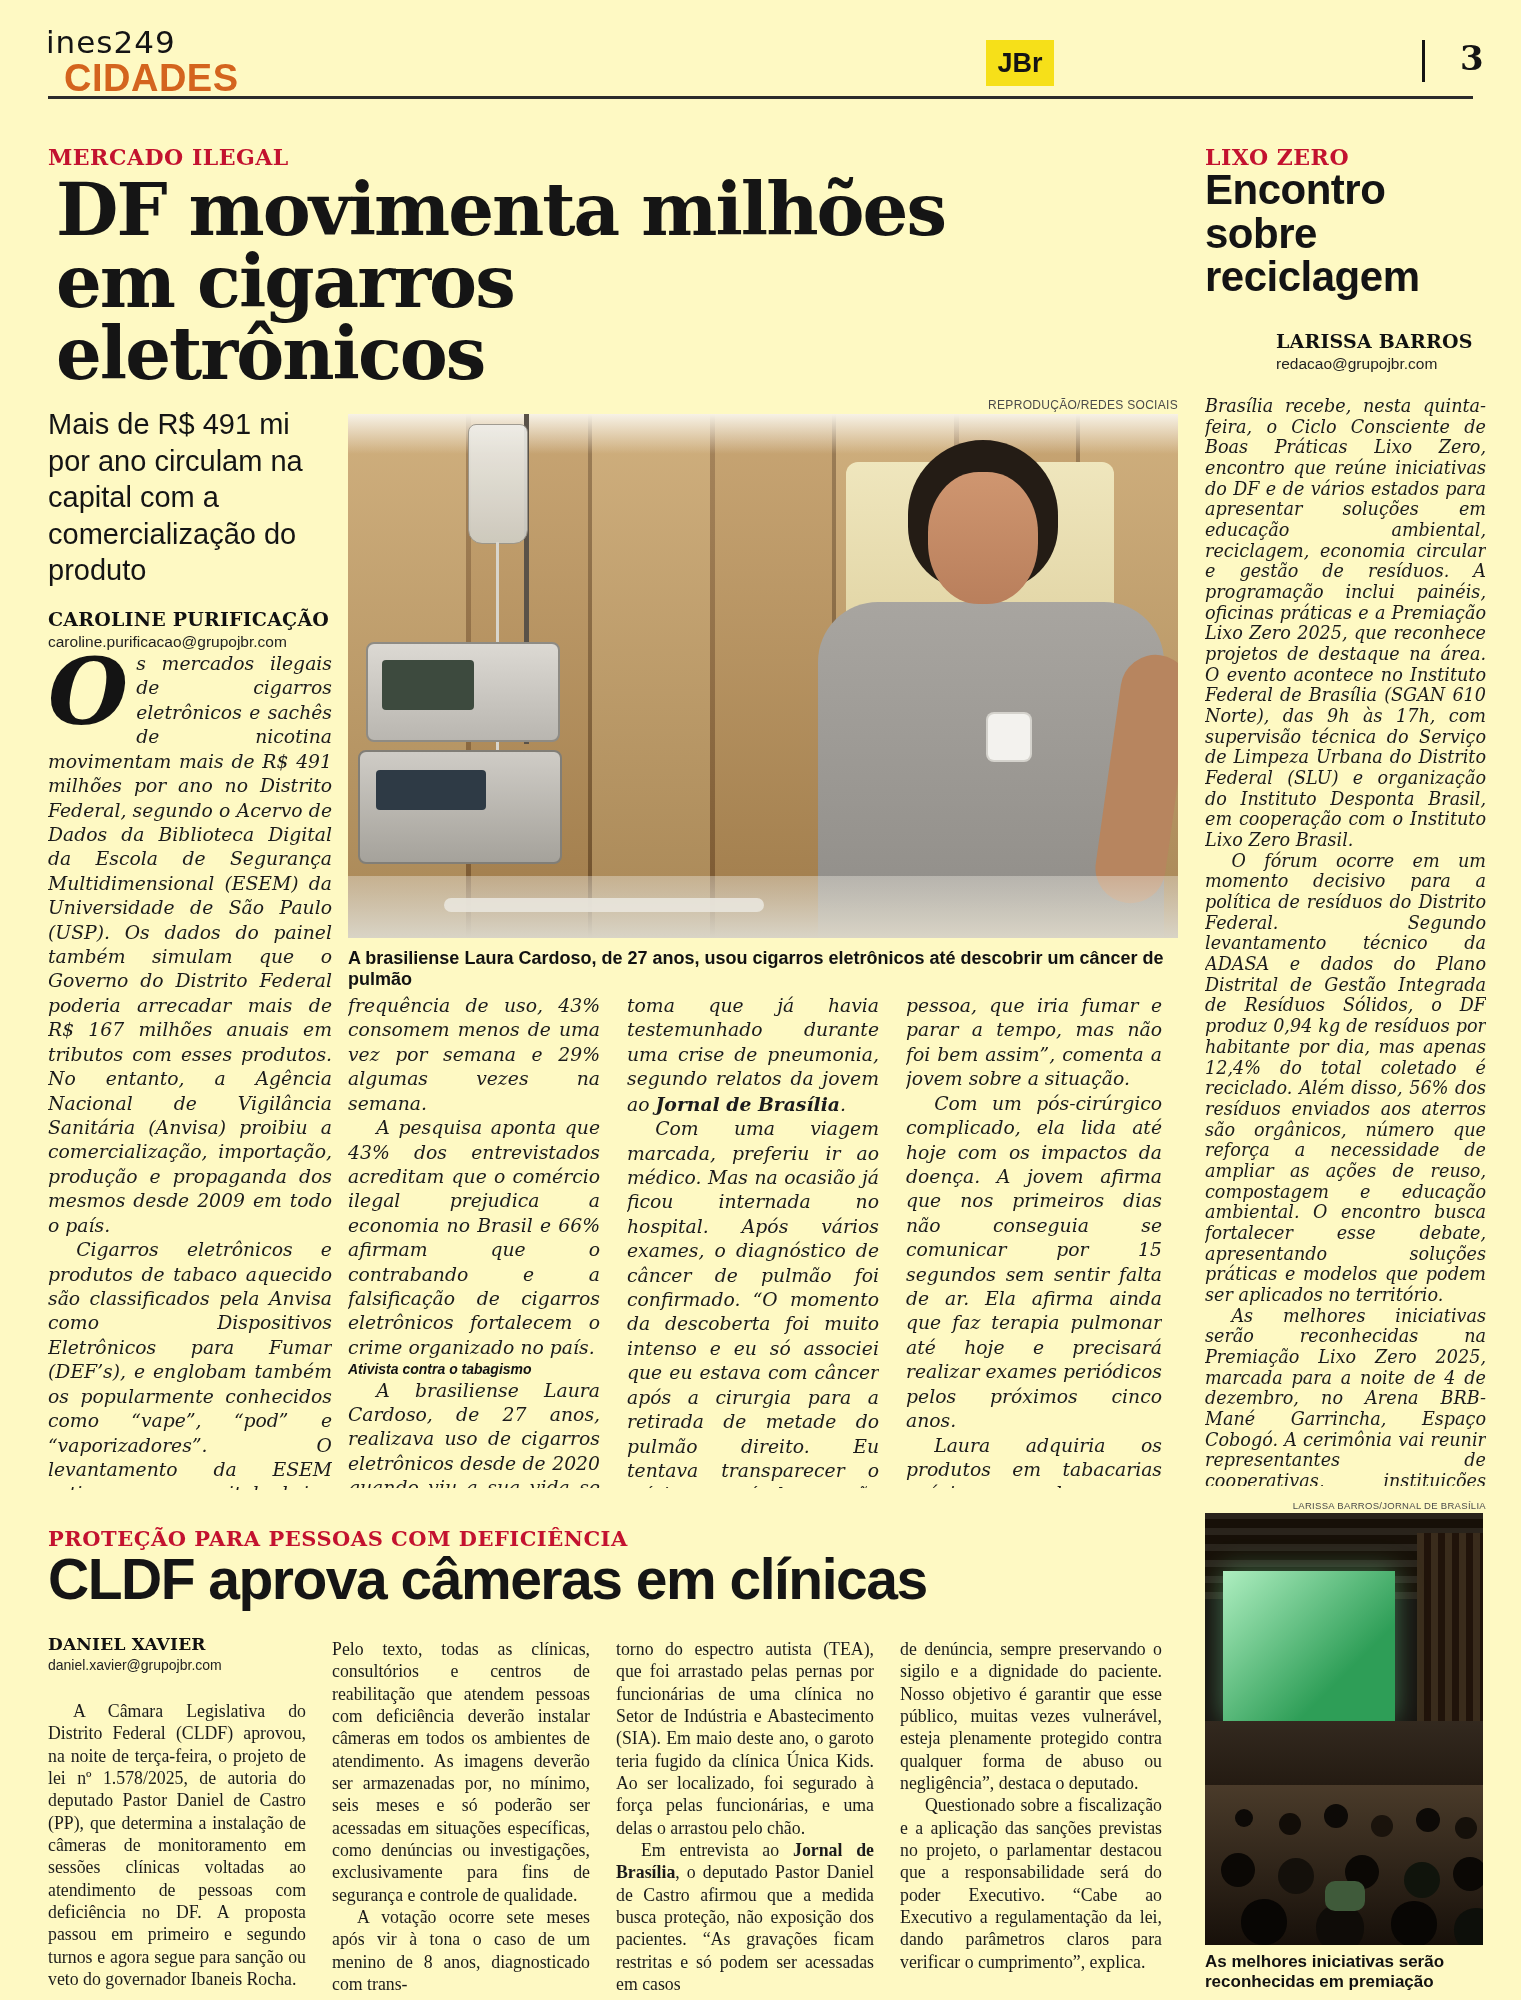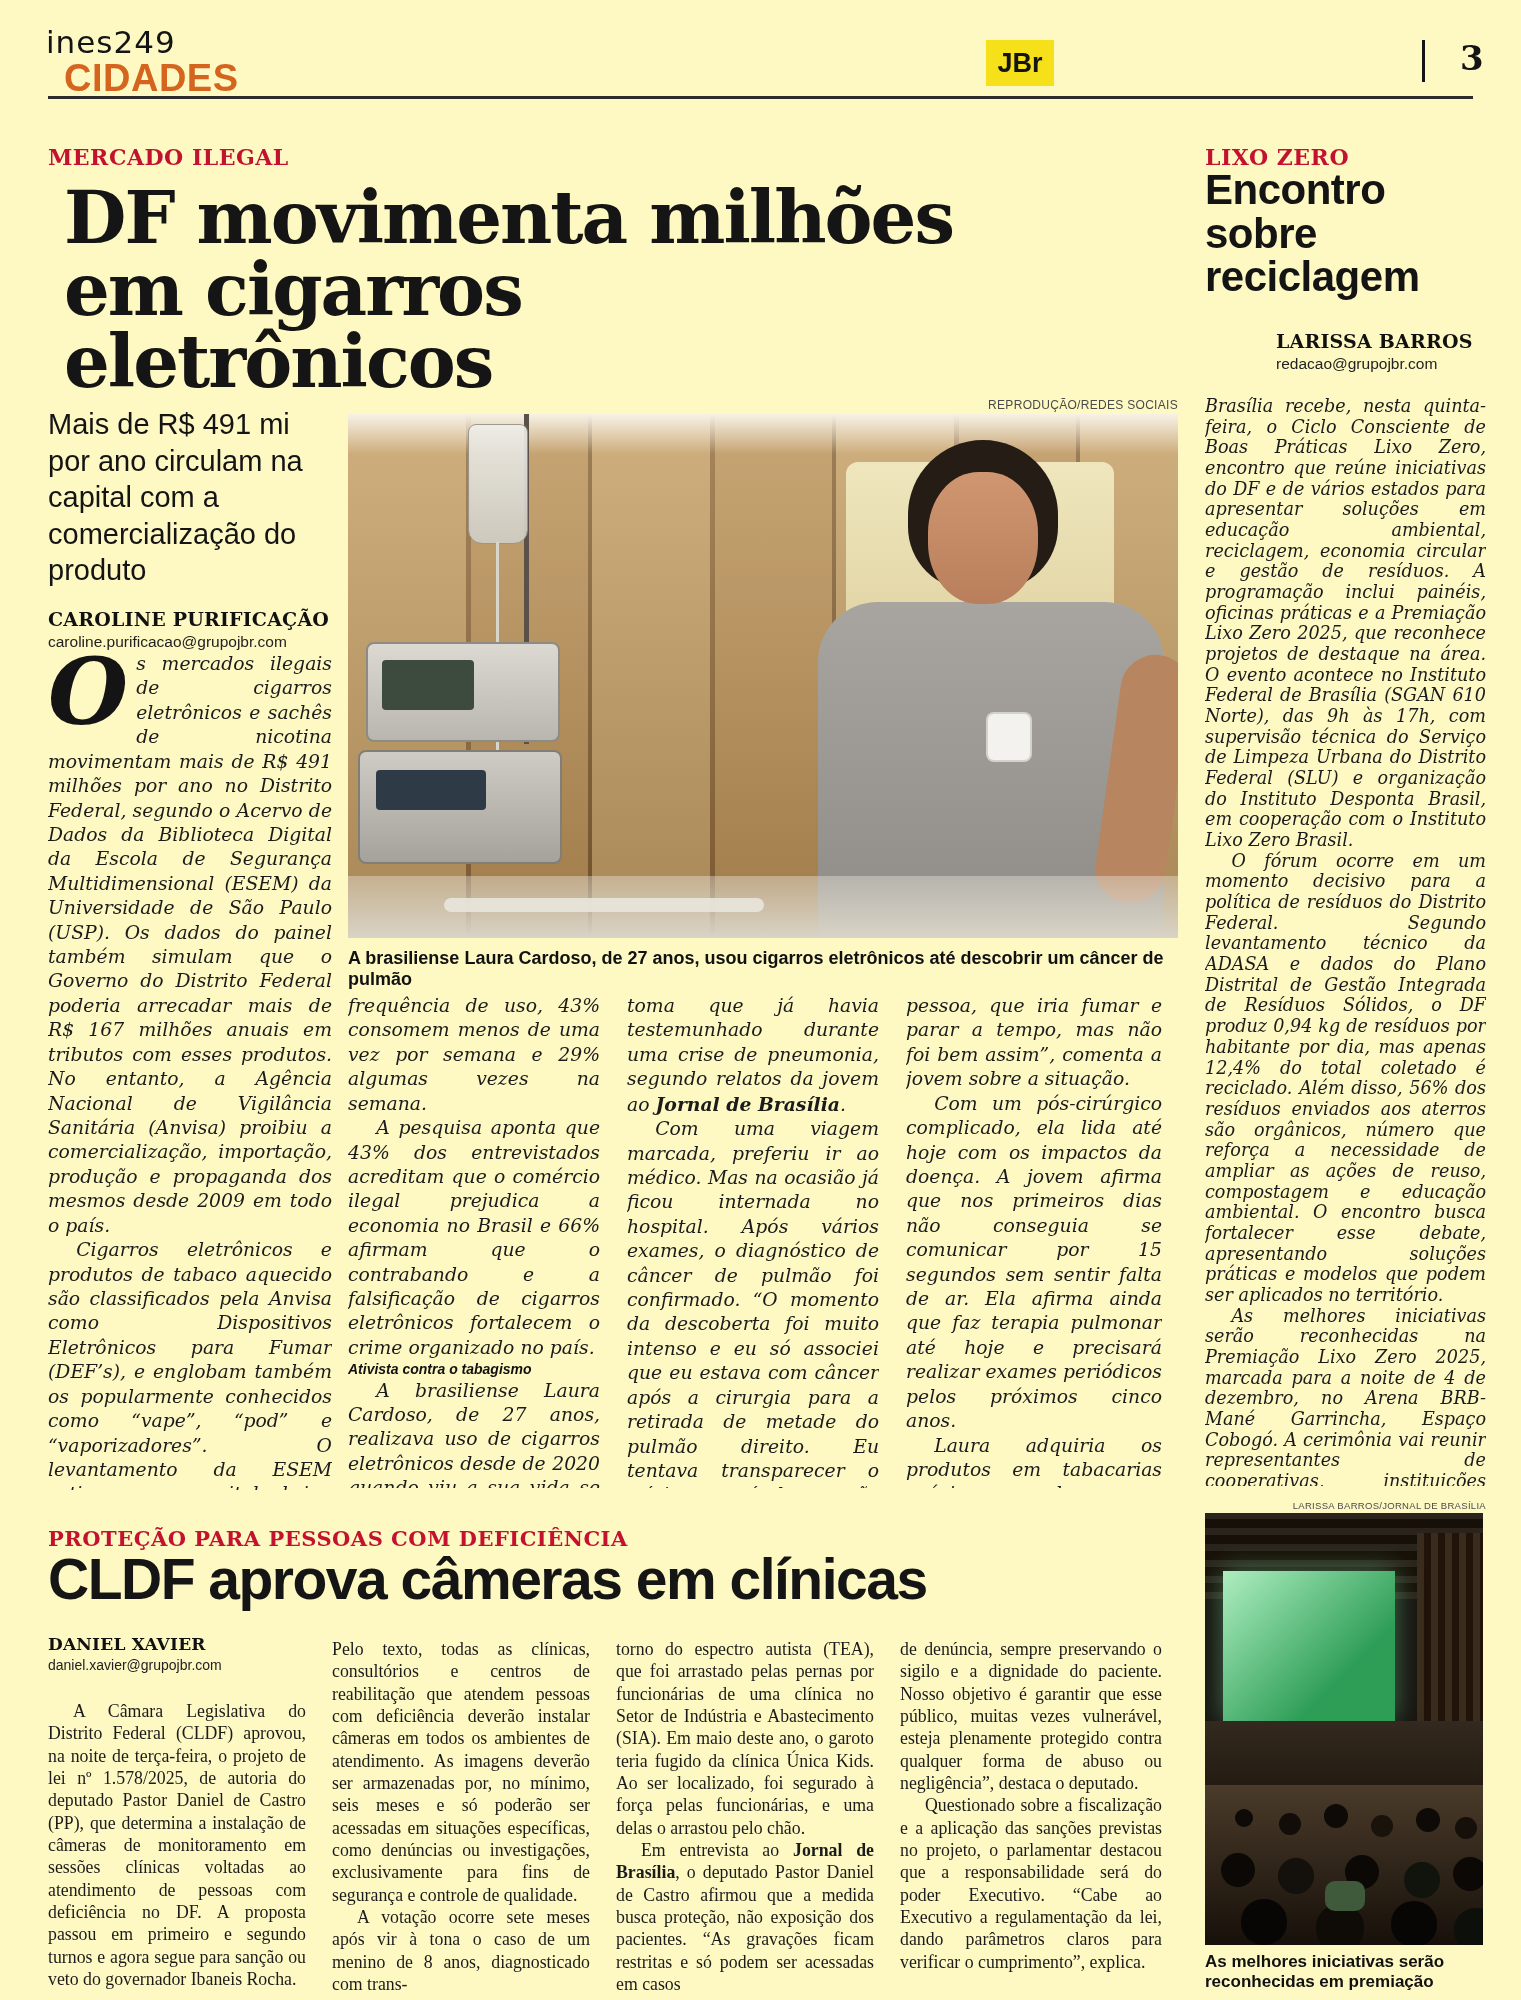--- a/index.html
+++ b/index.html
@@ -118,21 +118,21 @@
   <div class="abs username">ines249</div>
   <div class="abs section">CIDADES</div>
   <div class="abs brandbox">
     <span>JBr</span>
   </div>
   <div class="abs vbar"></div>
   <div class="abs pagenum">3</div>
   <div class="abs toprule"></div>
 
   <div class="abs kicker main-kicker">MERCADO ILEGAL</div>
-  <h1 class="abs main-headline" style="margin:16px">DF movimenta milhões em cigarros eletrônicos</h1>
+  <h1 class="abs main-headline" style="margin:8px">DF movimenta milhões em cigarros eletrônicos</h1>
   <div class="abs standfirst">Mais de R$ 491 mi por ano circulam na capital com a comercialização do produto</div>
   <div class="abs main-byline">
     <div class="byline">CAROLINE PURIFICAÇÃO</div>
     <div class="bemail">caroline.purificacao@grupojbr.com</div>
   </div>
 
   <div class="abs bodycol m-col1">
     <p class="ni"><span class="dropcap">O</span><span>s mercados ilegais de cigarros eletrônicos e sachês de nicotina movimentam mais de R$ 491 milhões por ano no Distrito Federal, segundo o Acervo de Dados da Biblioteca Digital da Escola de Segurança Multidimensional (ESEM) da Universidade de São Paulo (USP). Os dados do painel também simulam que o Governo do Distrito Federal poderia arrecadar mais de R$ 167 milhões anuais em tributos com esses produtos. No entanto, a Agência Nacional de Vigilância Sanitária (Anvisa) proibiu a comercialização, importação, produção e propaganda dos mesmos desde 2009 em todo o país.</span></p>
     <p>Cigarros eletrônicos e produtos de tabaco aquecido são classificados pela Anvisa como Dispositivos Eletrônicos para Fumar (DEF’s), e englobam também os popularmente conhecidos como “vape”, “pod” e “vaporizadores”. O levantamento da ESEM estima que a capital abriga cerca de 53 milhões de consumidores destes itens. Já na região Centro-Oeste o número cresce para 288 milhões.</p>
 

